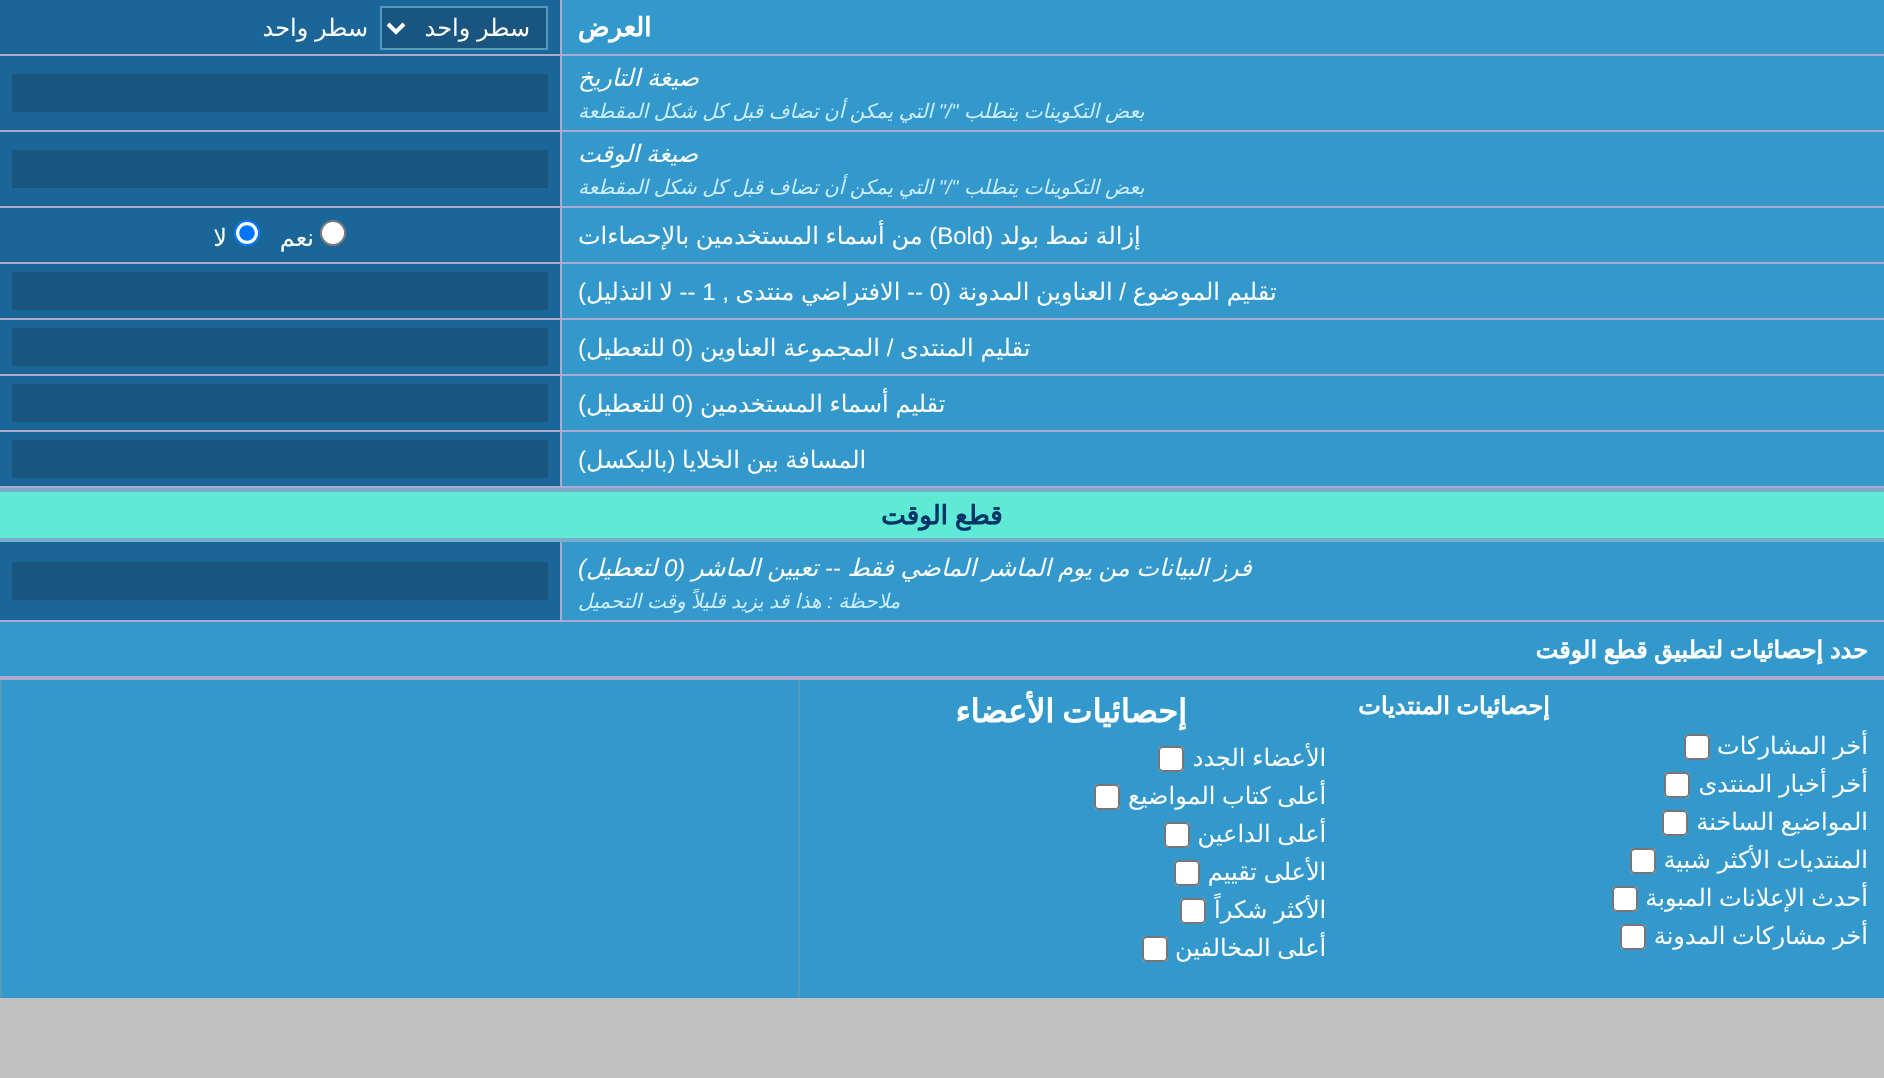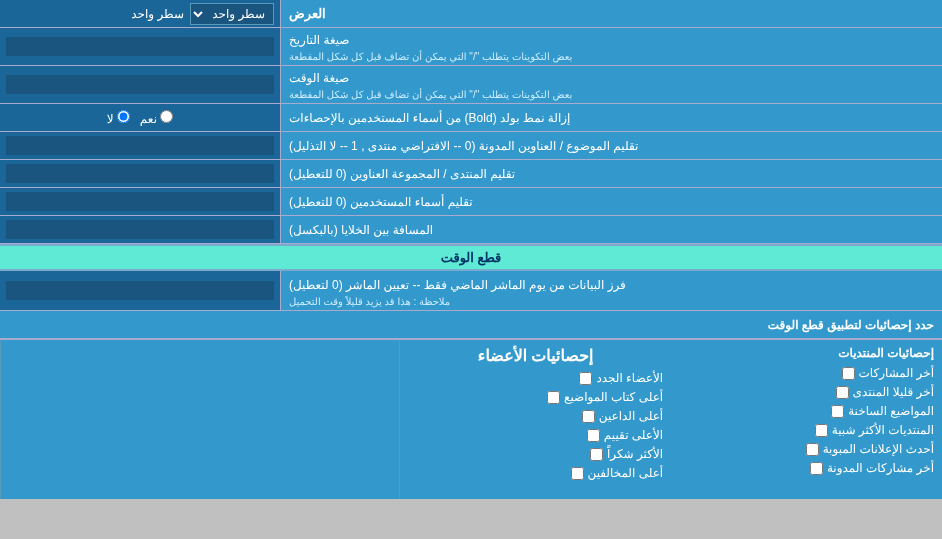--- a/index.html
+++ b/index.html
@@ -109,20 +109,21 @@
     }
     .row-with-note {
       display: flex;
       border-bottom: 1px solid #aac;
       min-height: 38px;
     }
     .row-with-note .row-label {
       flex-direction: column;
       align-items: flex-end;
       gap: 4px;
+      font-style: italic;
     }
     .sub-note {
       font-size: 10px;
       color: #cceeff;
       text-align: right;
     }
   </style>
 </head>
 <body>
 
@@ -218,27 +219,27 @@
     </div>
   </div>
 
   <div class="limit-row">
     <div class="limit-label">حدد إحصائيات لتطبيق قطع الوقت</div>
   </div>
 
   <div class="checkboxes-area">
 
     <div class="checkbox-col">
-      <div style="color:#fff; font-weight:bold; text-align:right; margin-bottom:6px; font-size:12px;">إحصائيات المنتديات</div>
+      <div style="color:#fff; font-weight:bold; text-align:left; margin-bottom:6px; font-size:12px;">إحصائيات المنتديات</div>
       <div class="checkbox-item">
         <span>أخر المشاركات</span>
         <input type="checkbox" style="">
       </div>
       <div class="checkbox-item">
-        <span>أخر قليلا المنتدى</span>
+        <span>أخر أخبار المنتدى</span>
         <input type="checkbox" style="">
       </div>
       <div class="checkbox-item">
         <span>المواضيع الساخنة</span>
         <input type="checkbox" style="">
       </div>
       <div class="checkbox-item">
         <span>المنتديات الأكثر شبية</span>
         <input type="checkbox" style="">
       </div>

